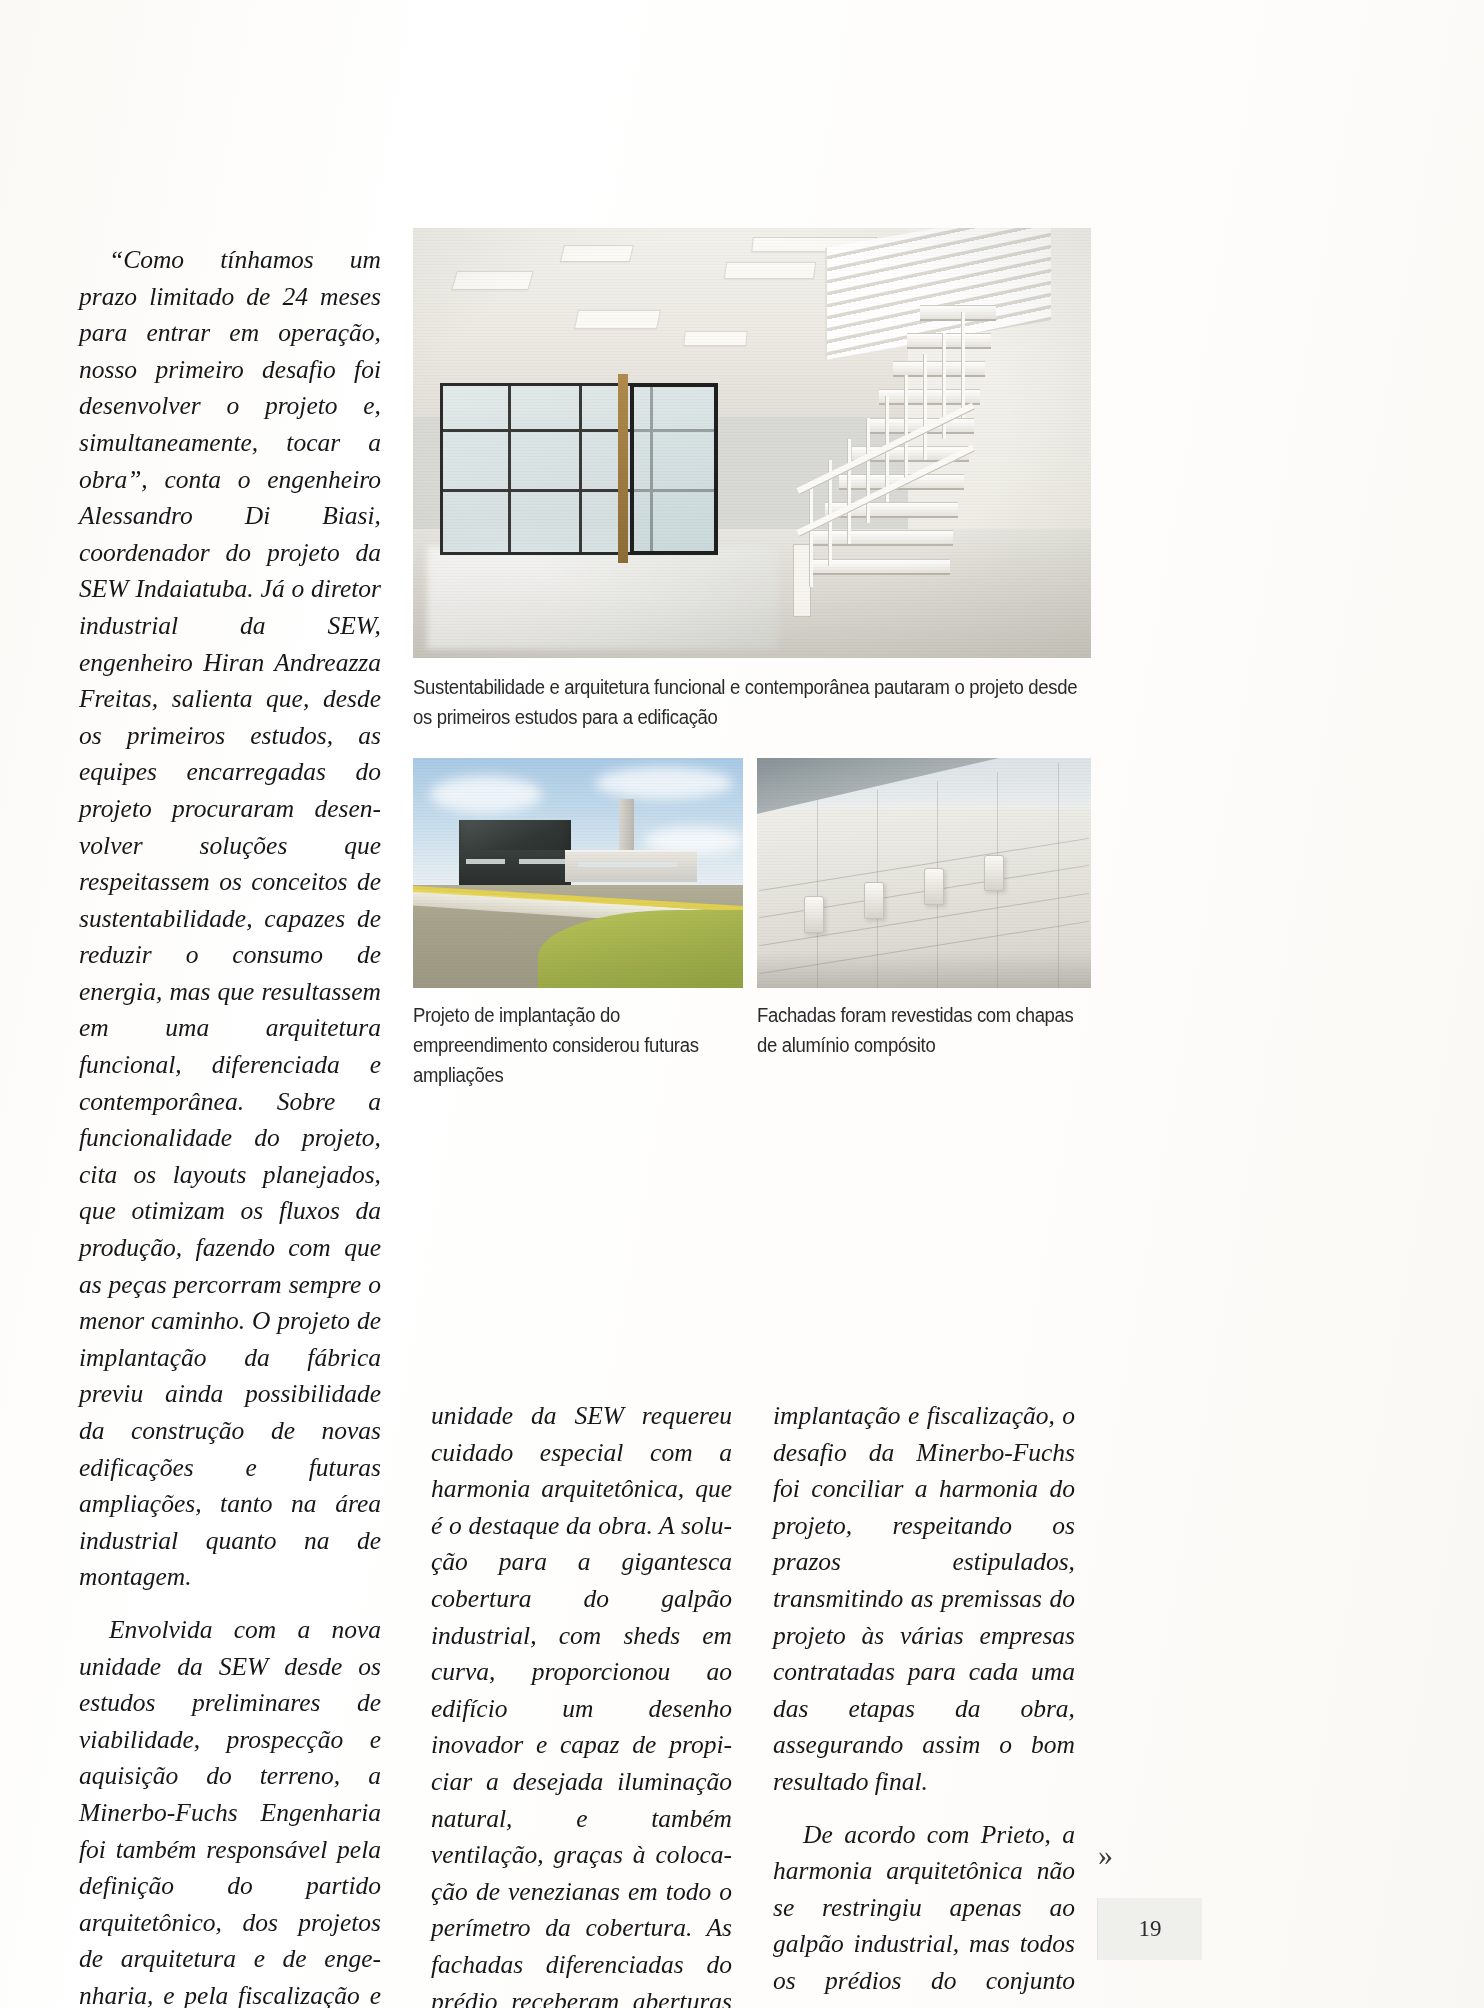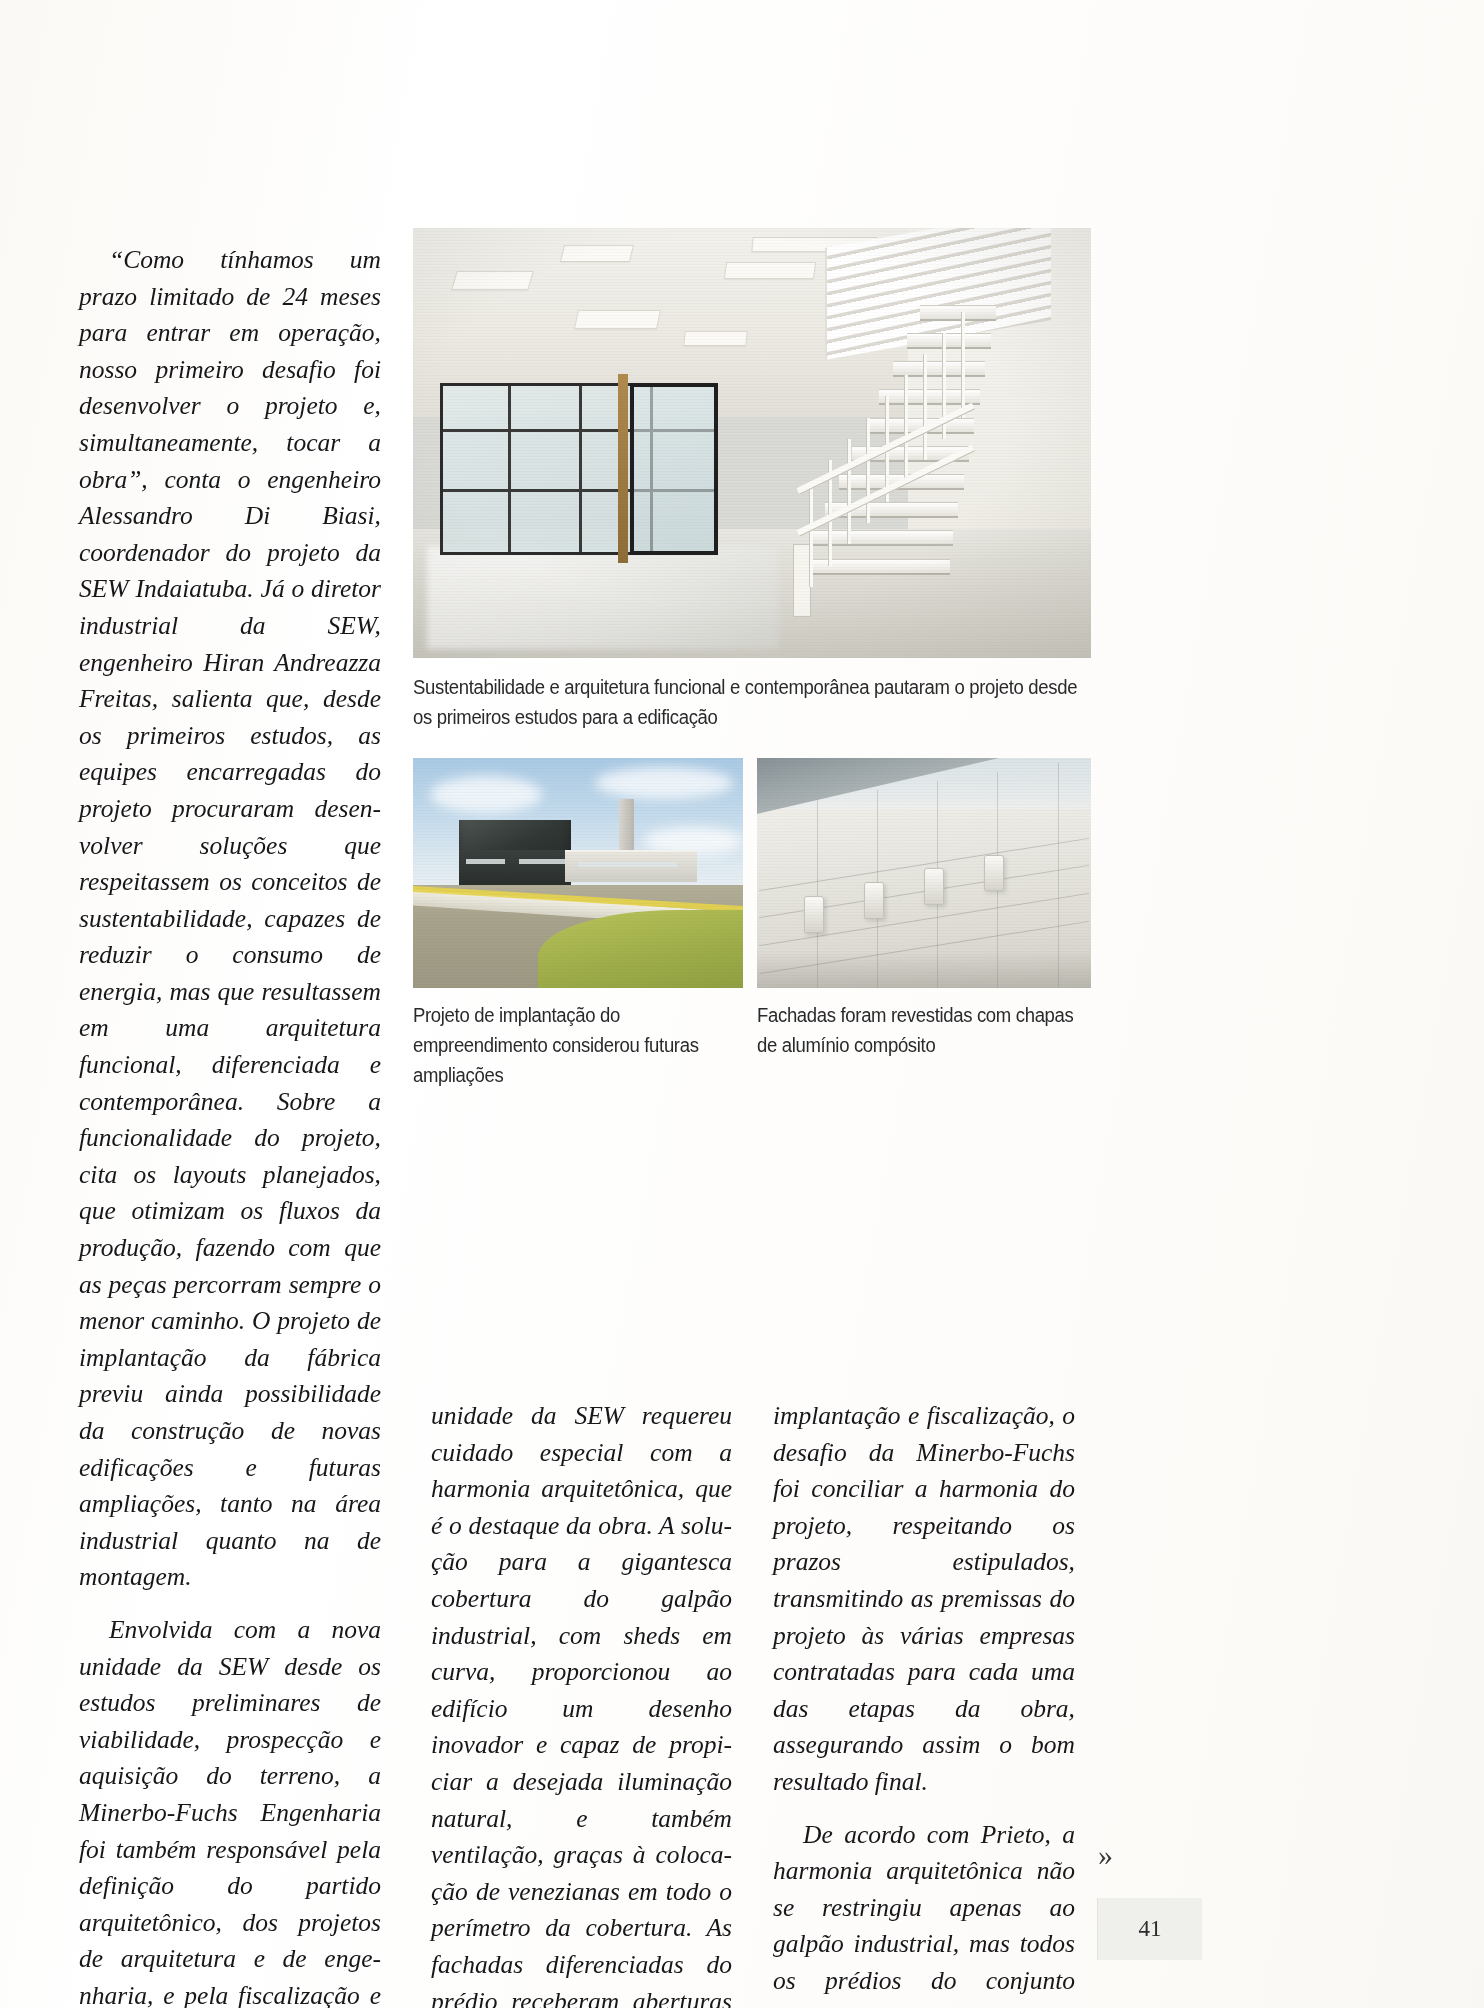--- a/index.html
+++ b/index.html
@@ -471,16 +471,16 @@
   </div>
 
   <div class="col-text" id="column-three-lower">
     <p class="noindent">implantação e fiscalização, o desafio da Minerbo-Fuchs foi conciliar a har­monia do projeto, respeitando os prazos estipulados, transmitindo as premissas do projeto às várias empre­sas contratadas para cada uma das etapas da obra, assegurando assim o bom resultado final.</p>
     <p>De acordo com Prieto, a harmo­nia arquitetônica não se restringiu apenas ao galpão industrial, mas todos os prédios do conjunto reflec­tem a mesma preocupação: tanto a portaria principal, com sala de aten­dimento, quanto o edifício de Utili­</p>
   </div>
 
   <div id="next-page-arrow">»</div>
 
   <div id="page-number-box">
-    <span id="page-number">41</span>
+    <span id="page-number">19</span>
   </div>
 
 </div>
 
 </body></html>

